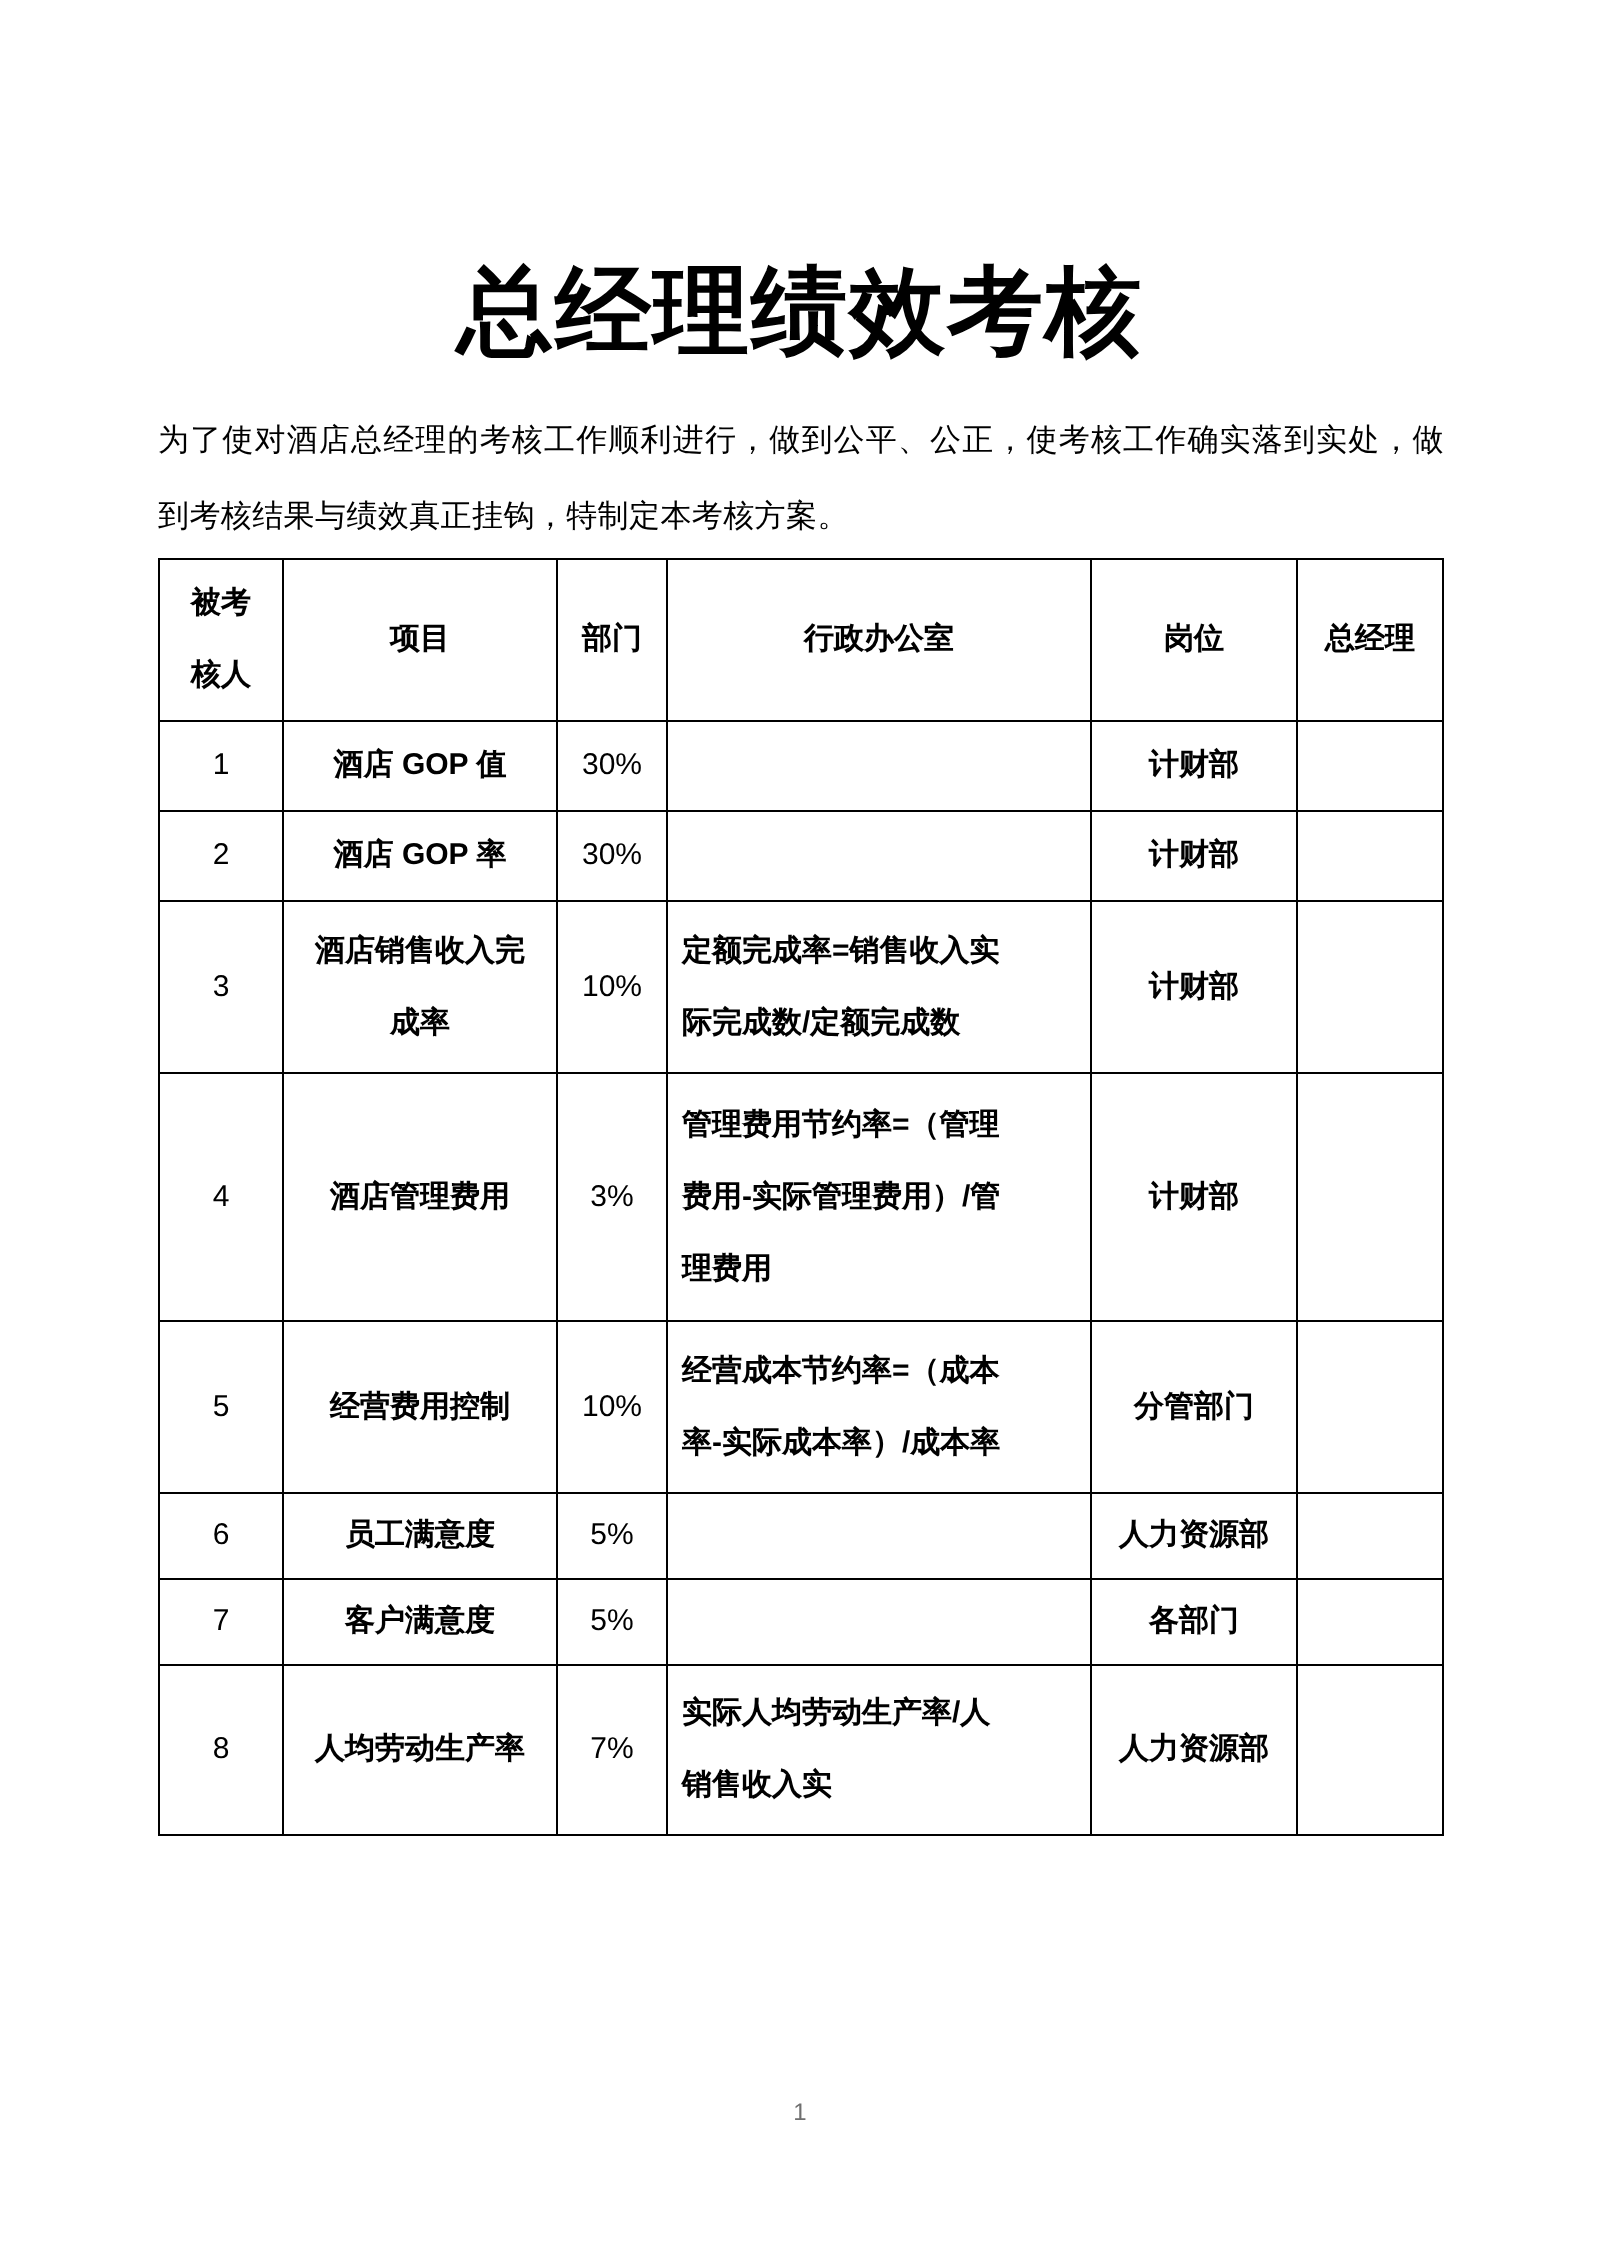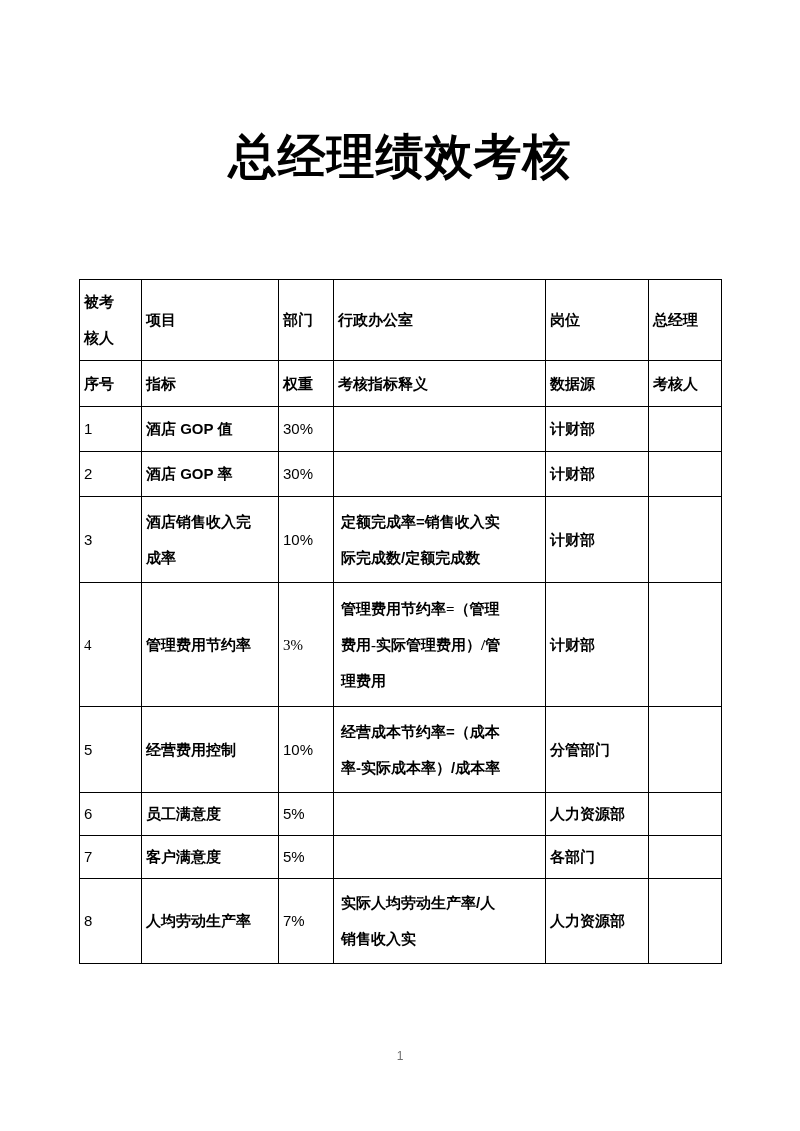--- a/index.html
+++ b/index.html
@@ -60,21 +60,21 @@
     width: 642px;
   }
   table.assess {
     width: 642px;
     border-collapse: collapse;
     table-layout: fixed;
     font-size: 15px;
   }
   table.assess td {
     border: 1.3px solid #000;
-    text-align: left;
+    text-align: center;
     vertical-align: middle;
     padding: 4px 4px;
     line-height: 30px;
     font-weight: bold;
   }
   table.assess td.num {
     font-weight: normal;
   }
   table.assess td.explain {
     text-align: left;
@@ -90,21 +90,21 @@
   col.c-ind     { width: 137px; }
   col.c-wt      { width: 55px; }
   col.c-exp     { width: 212px; }
   col.c-src     { width: 103px; }
   col.c-asr     { width: 73px; }
 
   .r-h1 td { height: 78px; }
   .r-h2 td { height: 46px; }
   .r-1 td, .r-2 td { height: 45px; }
   .r-3 td { height: 86px; margin-top: 16px; }
-  .r-4 td { height: 124px; font-family: Liberation Serif, serif; }
+  .r-4 td { height: 124px; }
   .r-5 td { height: 86px; }
   .r-6 td, .r-7 td { height: 43px; }
   .r-8 td { height: 85px; }
 
   .vstack {
     display: block;
     line-height: 36px;
   }
 
   
@@ -118,20 +118,21 @@
     color: #6f6f6f;
   }
 </style>
 </head>
 <body>
 
 <div class="page">
 
   <h1 class="doc-title">总经理绩效考核</h1>
 
+  <p class="intro">为了使对酒店总经理的考核工作顺利进行，做到公平、公正，使考核工作确实落到实处，做到考核结果与绩效真正挂钩，特制定本考核方案。</p>
 
   <div class="tbl-wrap">
     <table class="assess">
       <colgroup>
         <col class="c-no">
         <col class="c-ind">
         <col class="c-wt">
         <col class="c-exp">
         <col class="c-src">
         <col class="c-asr">
@@ -143,28 +144,20 @@
             <span class="vstack">被考</span>
             <span class="vstack">核人</span>
           </td>
           <td>项目</td>
           <td>部门</td>
           <td>行政办公室</td>
           <td>岗位</td>
           <td>总经理</td>
         </tr>
 
-        <tr class="r-h2">
-          <td>序号</td>
-          <td>指标</td>
-          <td>权重</td>
-          <td>考核指标释义</td>
-          <td>数据源</td>
-          <td>考核人</td>
-        </tr>
 
         <tr class="r-1">
           <td class="num">1</td>
           <td>酒店 GOP 值</td>
           <td class="num">30%</td>
           <td class="explain"></td>
           <td>计财部</td>
           <td></td>
         </tr>
 
@@ -187,21 +180,21 @@
           <td class="explain">
             <span class="vstack">定额完成率=销售收入实</span>
             <span class="vstack">际完成数/定额完成数</span>
           </td>
           <td>计财部</td>
           <td></td>
         </tr>
 
         <tr class="r-4">
           <td class="num">4</td>
-          <td>管理费用节约率</td>
+          <td>酒店管理费用</td>
           <td class="num">3%</td>
           <td class="explain">
             <span class="vstack">管理费用节约率=（管理</span>
             <span class="vstack">费用-实际管理费用）/管</span>
             <span class="vstack">理费用</span>
           </td>
           <td>计财部</td>
           <td></td>
         </tr>
 

